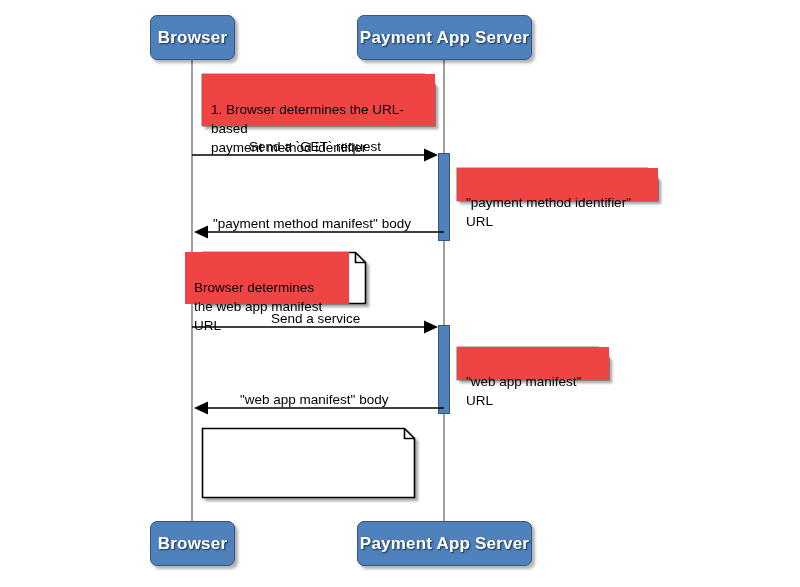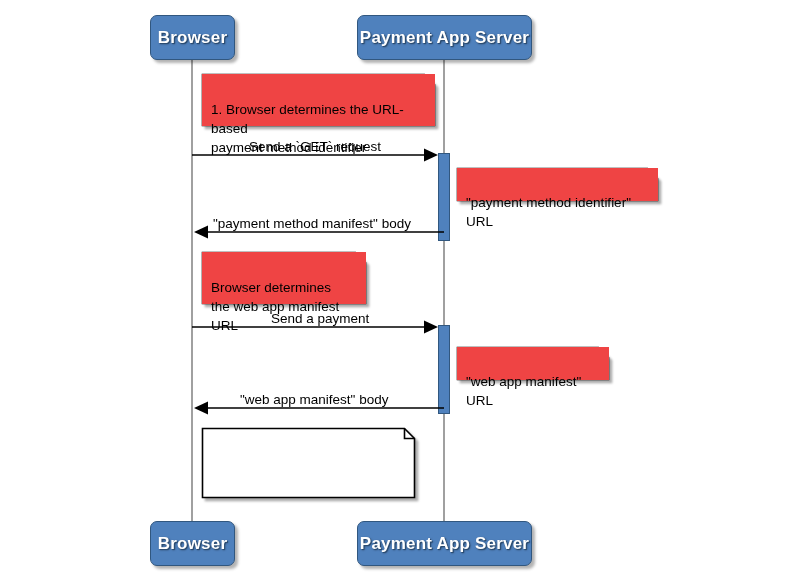--- a/index.html
+++ b/index.html
@@ -155,34 +155,34 @@
   <div class="participant" style="left:357px; top:15px; width:175px; height:45px;">Payment App Server</div>
 
   <div class="participant" style="left:150px; top:521px; width:85px; height:45px;">Browser</div>
 
   <div class="participant" style="left:357px; top:521px; width:175px; height:45px;">Payment App Server</div>
 
   <div class="msg-label" style="left:249px; top:139px;">Send a `GET` request</div>
 
   <div class="msg-label" style="left:213px; top:216px;">"payment method manifest" body</div>
 
-  <div class="msg-label" style="left:271px; top:311px;">Send a payment</div>
+  <div class="msg-label" style="left:271px; top:311px;">Send a service</div>
 
   <div class="msg-label" style="left:240px; top:392px;">"web app manifest" body</div>
 
   <div class="note" style="left:202px; top:74px; width:233px; height:52px;">
     <span class="note-text">1. Browser determines the URL-based
 payment method identifier</span>
   </div>
 
   <div class="note" style="left:457px; top:168px; width:201px; height:33px; padding-top:6px;">
     <span class="note-text">"payment method identifier" URL</span>
   </div>
 
-  <div class="note" style="left:202px; top:252px; width:164px; height:52px;">
+  <div class="note" style="left:185px; top:252px; width:164px; height:52px;">
     <span class="note-text">Browser determines
 the web app manifest URL</span>
   </div>
 
   <div class="note" style="left:457px; top:347px; width:152px; height:33px; padding-top:6px;">
     <span class="note-text">"web app manifest" URL</span>
   </div>
 
 
 </div>

